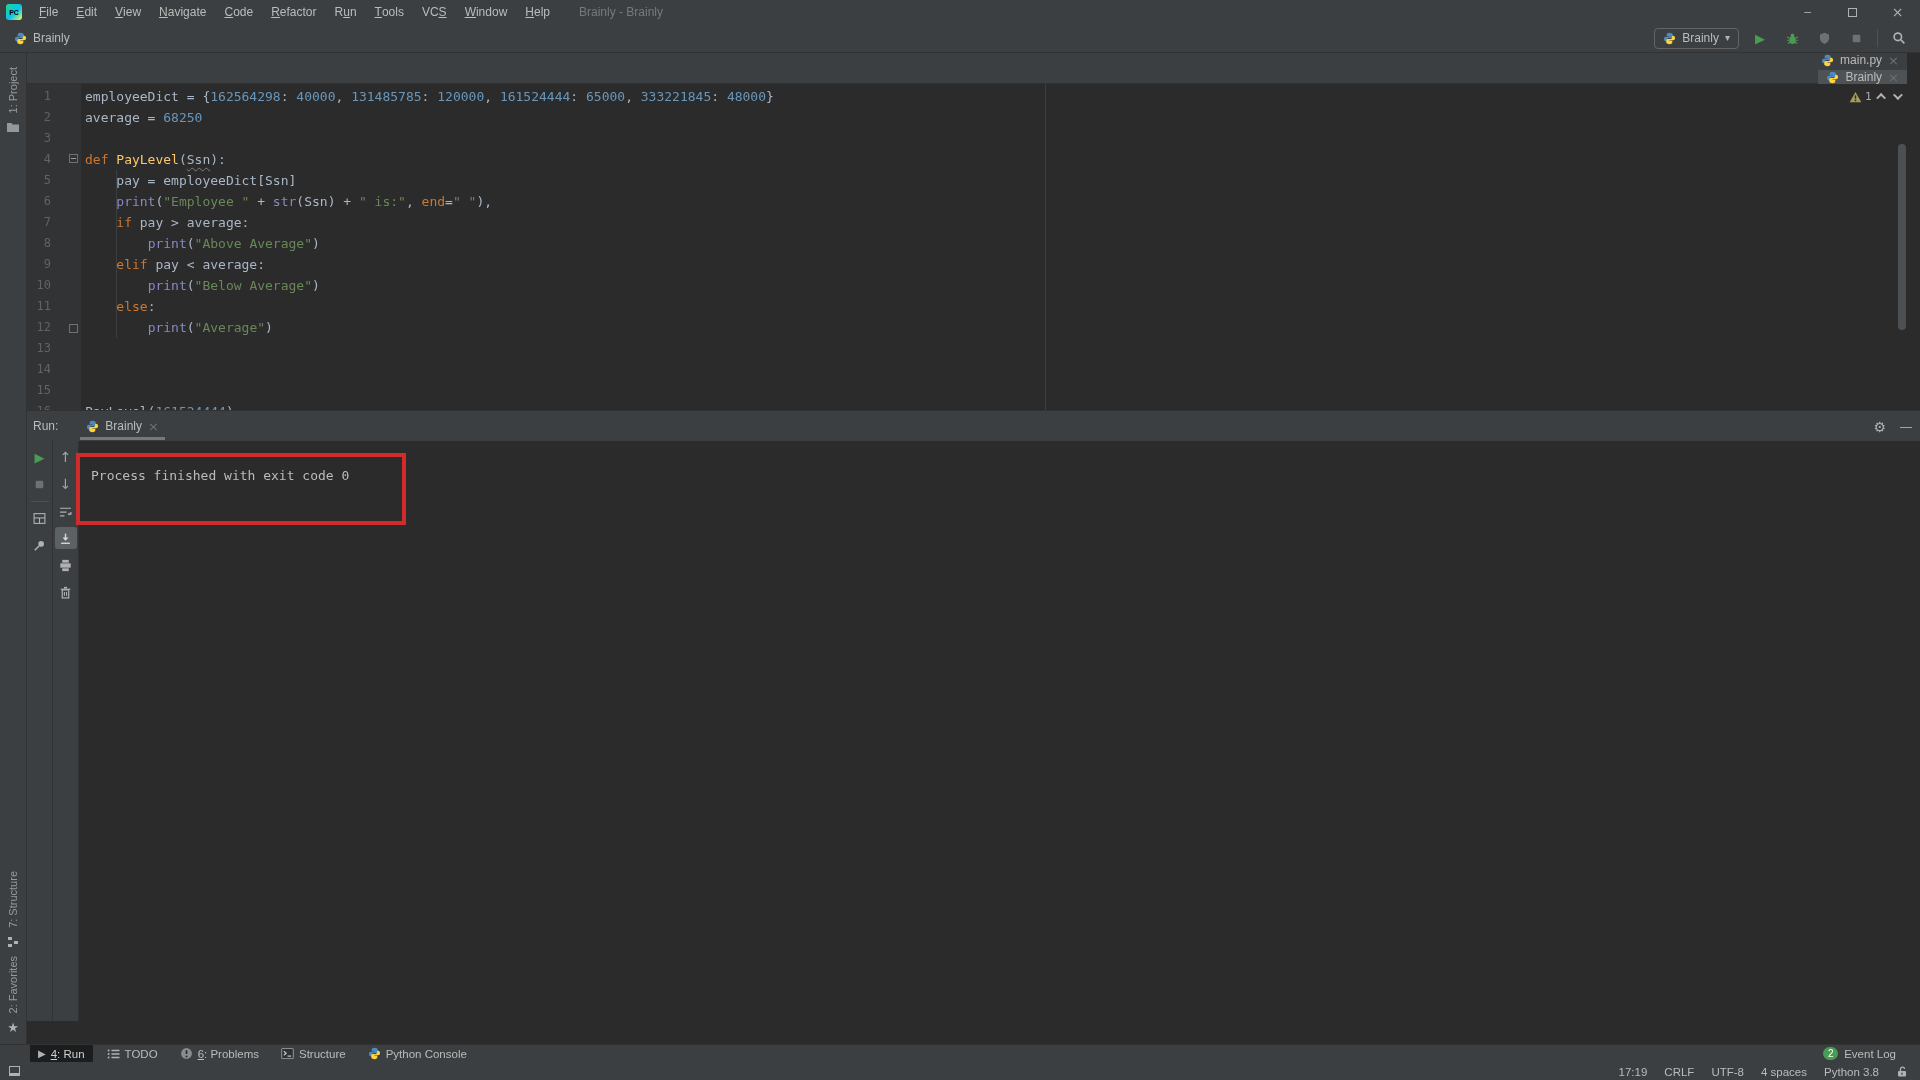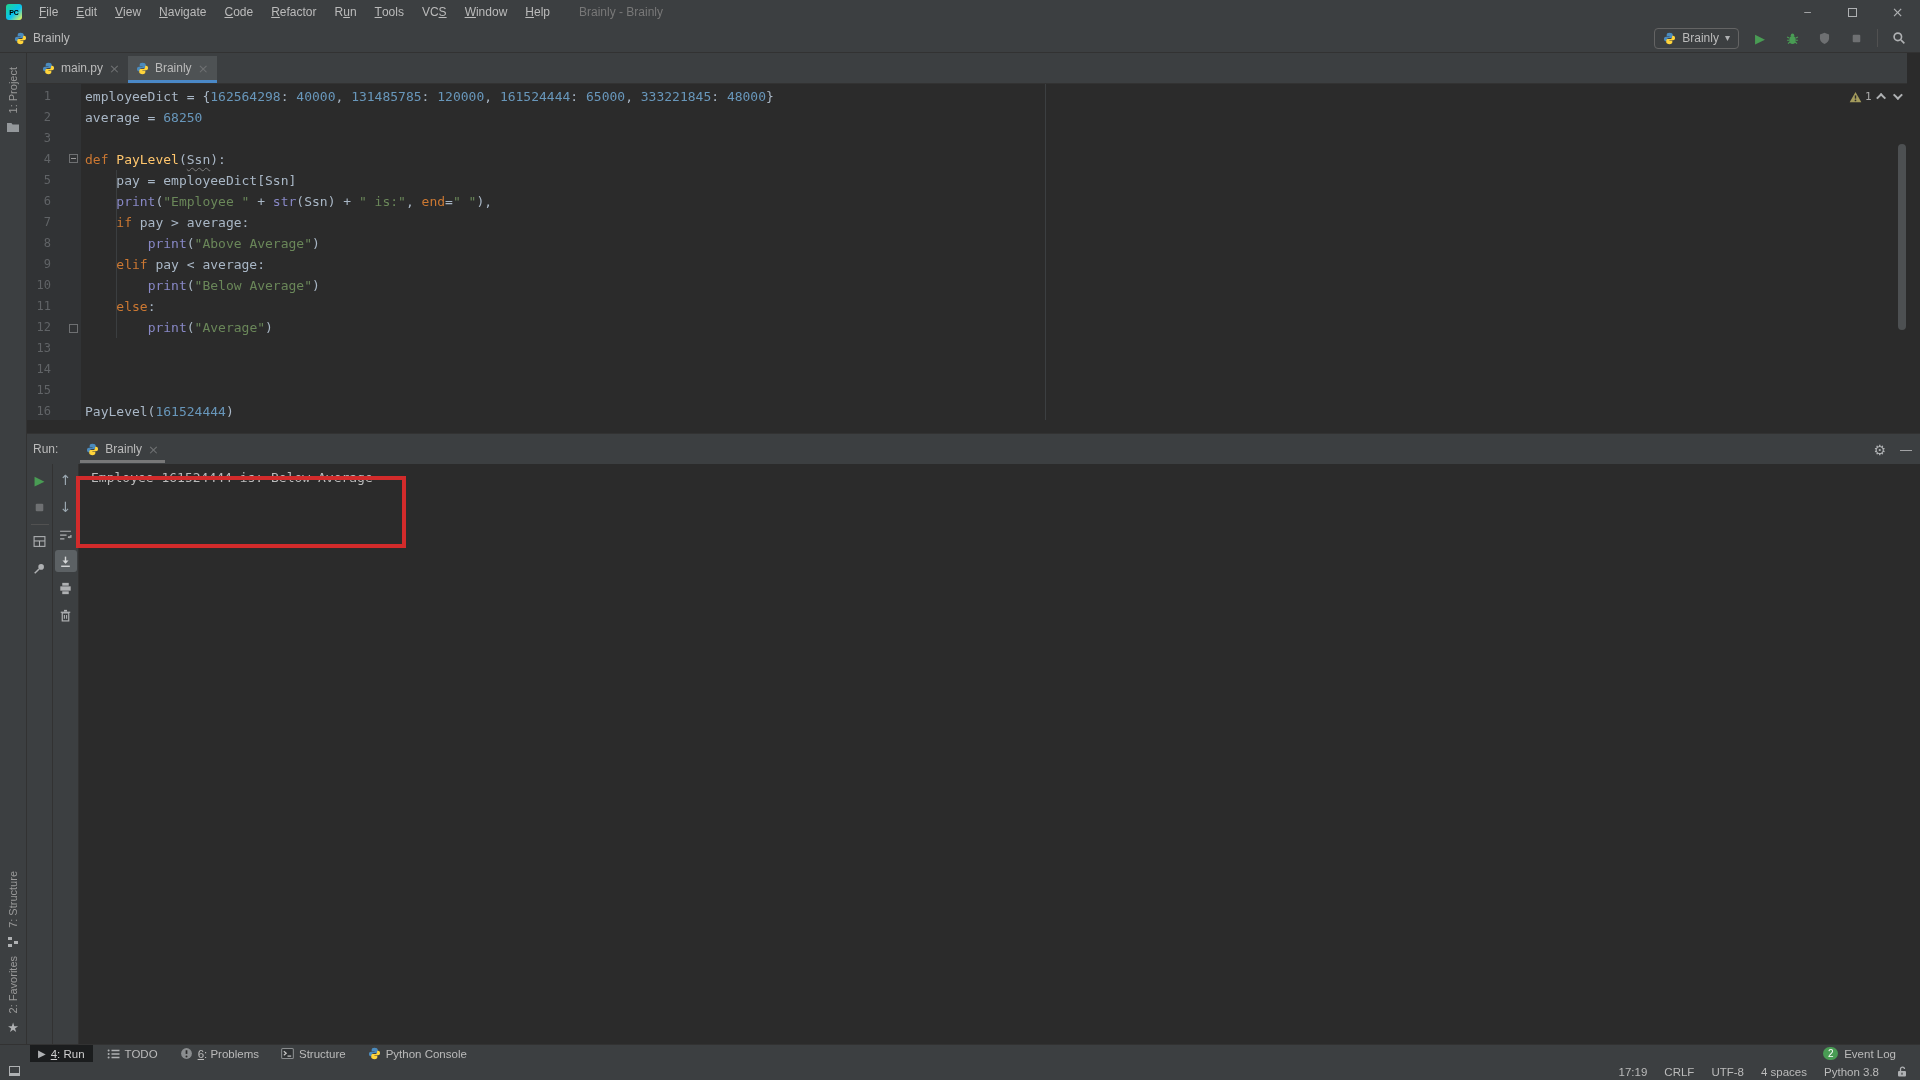--- a/index.html
+++ b/index.html
@@ -35,21 +35,21 @@
 
   
   .left-strip { position:absolute; left:0; top:53px; width:27px; height:991px; background:#3C3F41;
                 border-right:1px solid #323232; display:flex; flex-direction:column; align-items:center; }
   .vlabel { writing-mode:vertical-rl; transform:rotate(180deg); font-size:11px; color:#9A9A9A; }
   .strip-top { margin-top:14px; display:flex; flex-direction:column; align-items:center; gap:8px; }
   .strip-bottom { margin-top:auto; margin-bottom:10px; display:flex; flex-direction:column; align-items:center; gap:8px; }
 
   
   .editor-region { position:absolute; left:27px; top:53px; width:1880px; height:367px; }
-  .tabbar { height:31px; background:#3C3F41; border-bottom:1px solid #323232; display:flex; align-items:flex-end; padding-left:7px; }
+  .tabbar { height:31px; background:#3C3F41; border-bottom:1px solid #323232; display:flex; align-items:flex-end; padding-left:7px;flex-direction:column; }
   .etab { height:27px; display:flex; align-items:center; gap:6px; padding:0 8px; font-size:12px; border-bottom:3px solid transparent; }
   .etab.active { background:#4E5254; border-bottom:3px solid #4A88C7; }
   .tab-close { color:#6E7072; font-size:13px; }
   .editor-body { position:relative; height:336px; background:#2B2B2B; overflow:hidden;
                  font-family:"DejaVu Sans Mono","Liberation Mono",monospace; font-size:13px; }
   .gutter { position:absolute; left:0; top:0; bottom:0; width:54px; background:#313335; }
   .gutter-num { position:relative; height:21px; line-height:21px; font-size:12px; color:#606366;
                 text-align:right; width:22px; }
   .gutter-nums { position:absolute; top:2px; left:2px; }
   .fold-mark { position:absolute; left:42px; width:9px; height:9px; border:1px solid #6E7072; background:#313335; }
@@ -61,21 +61,21 @@
   .c-warn { text-decoration:underline wavy #7F7F7F 1px; text-underline-offset:3px; }
   .indent-guide { position:absolute; left:89px; top:86px; height:168px; width:1px; background:#3B3E40; }
   .margin-guide { position:absolute; left:1018px; top:0; bottom:0; width:1px; background:#3C3F41; }
   .warn-widget { position:absolute; top:6px; left:1822px; display:flex; align-items:center; gap:7px; font-size:11px; color:#A8A8A8; }
   .chev { width:7px; height:7px; border-left:2px solid #AFB1B3; border-top:2px solid #AFB1B3; display:inline-block; }
   .chev.up { transform:rotate(45deg) translateY(2px); }
   .chev.down { transform:rotate(225deg) translateY(2px); }
   .scroll-thumb { position:absolute; right:1px; top:60px; width:8px; height:186px; background:#4D5052; border-radius:4px; }
 
   
-  .run-panel { position:absolute; left:27px; top:433px; width:1893px; height:611px; }
+  .run-panel { position:absolute; left:27px; top:410px; width:1893px; height:611px; }
   .run-header { position:relative; height:31px; background:#3C3F41; border-top:1px solid #323232;
                 display:flex; align-items:center; font-size:12px; }
   .run-label { margin-left:6px; }
   .run-tab { position:relative; margin-left:22px; height:31px; display:flex; align-items:center; gap:6px; padding:0 6px; }
   .run-tab-underline { position:absolute; left:0; right:0; bottom:2px; height:3px; background:#787878; }
   .run-header-right { position:absolute; right:8px; top:0; height:31px; display:flex; align-items:center; gap:14px; color:#AFB1B3; }
   .run-body { position:relative; display:flex; height:580px; }
   .icol { width:26px; background:#3C3F41; border-right:1px solid #323232; display:flex; flex-direction:column; align-items:center; }
   .icol .ic { width:22px; height:22px; display:flex; align-items:center; justify-content:center; margin-top:5px; }
   .icol .divider { width:18px; height:1px; background:#515151; margin-top:6px; }
@@ -339,22 +339,22 @@
         <div class="ic" id="ctrash">
             <svg width="13" height="13" viewBox="0 0 12 12">
     <rect x="3" y="3.6" width="6" height="7.4" fill="none" stroke="#AFB1B3" stroke-width="1.1"></rect>
     <line x1="1.6" y1="3" x2="10.4" y2="3" stroke="#AFB1B3" stroke-width="1.1"></line>
     <rect x="4.6" y="0.8" width="2.8" height="1.6" fill="#AFB1B3"></rect>
     <path d="M5 5.5v3.6M7 5.5v3.6" stroke="#AFB1B3" stroke-width="1"></path>
   </svg>
           </div>
       </div>
       <div class="console" id="console-out">
-          <div class="console-line">Employee 161524444 is: Below Average</div>
           <div class="console-line"></div>
+          <div class="console-line">Process finished with exit code 0</div>
         </div>
       <div class="red-box"></div>
     </div>
   </div>
 
   <div class="bottom-toolbar">
     <div class="bb-left" id="bb-left">
         <div class="bb-item active">
           <span class="bb-play u-icon">▶</span>
           <span><span class="mn">4</span>: Run</span>

